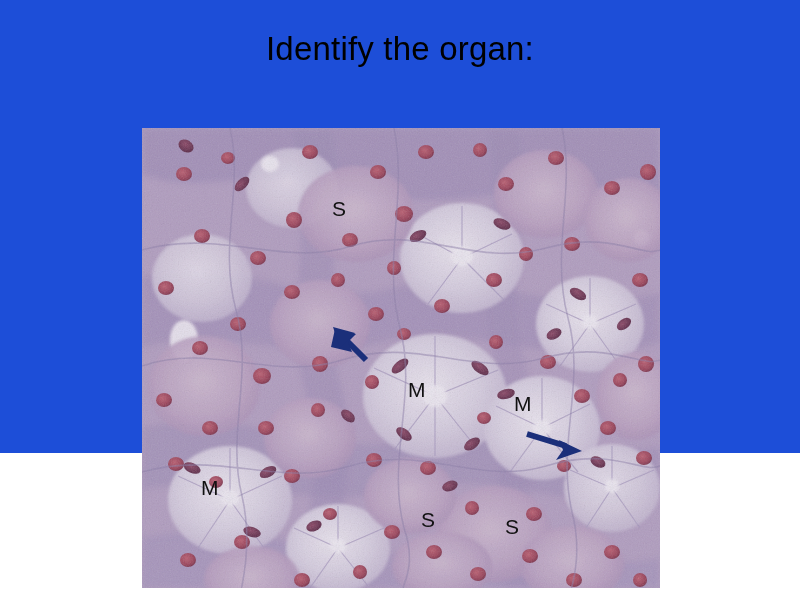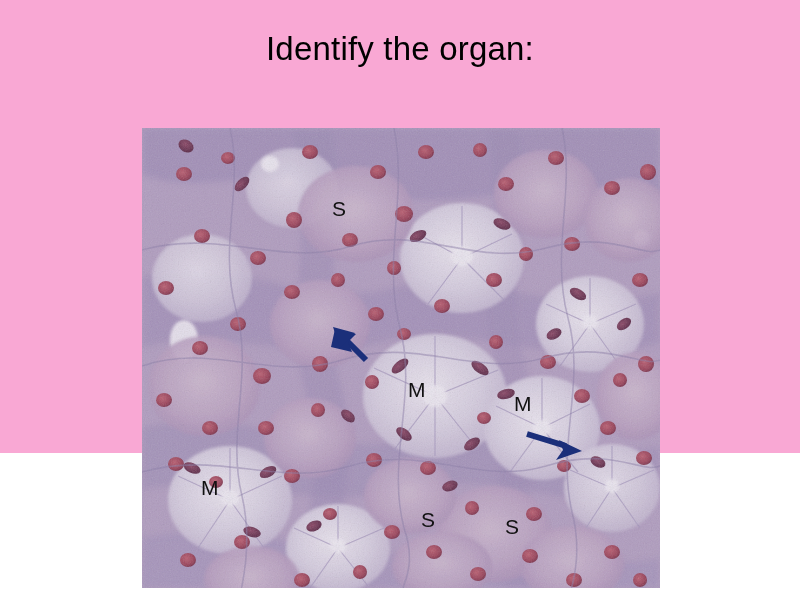--- a/index.html
+++ b/index.html
@@ -9,21 +9,21 @@
   body {
     width: 800px;
     height: 600px;
     overflow: hidden;
     font-family: "Liberation Sans", sans-serif;
   }
   #slide {
     position: relative;
     width: 800px;
     height: 453px;
-    background: #f9a8d4;
+    background: #1d4ed8;
   }
   #slide-title {
     position: absolute;
     left: 0;
     top: 30px;
     width: 800px;
     text-align: center;
     font-family: "Liberation Sans", sans-serif;
     font-size: 33px;
     font-weight: 400;

